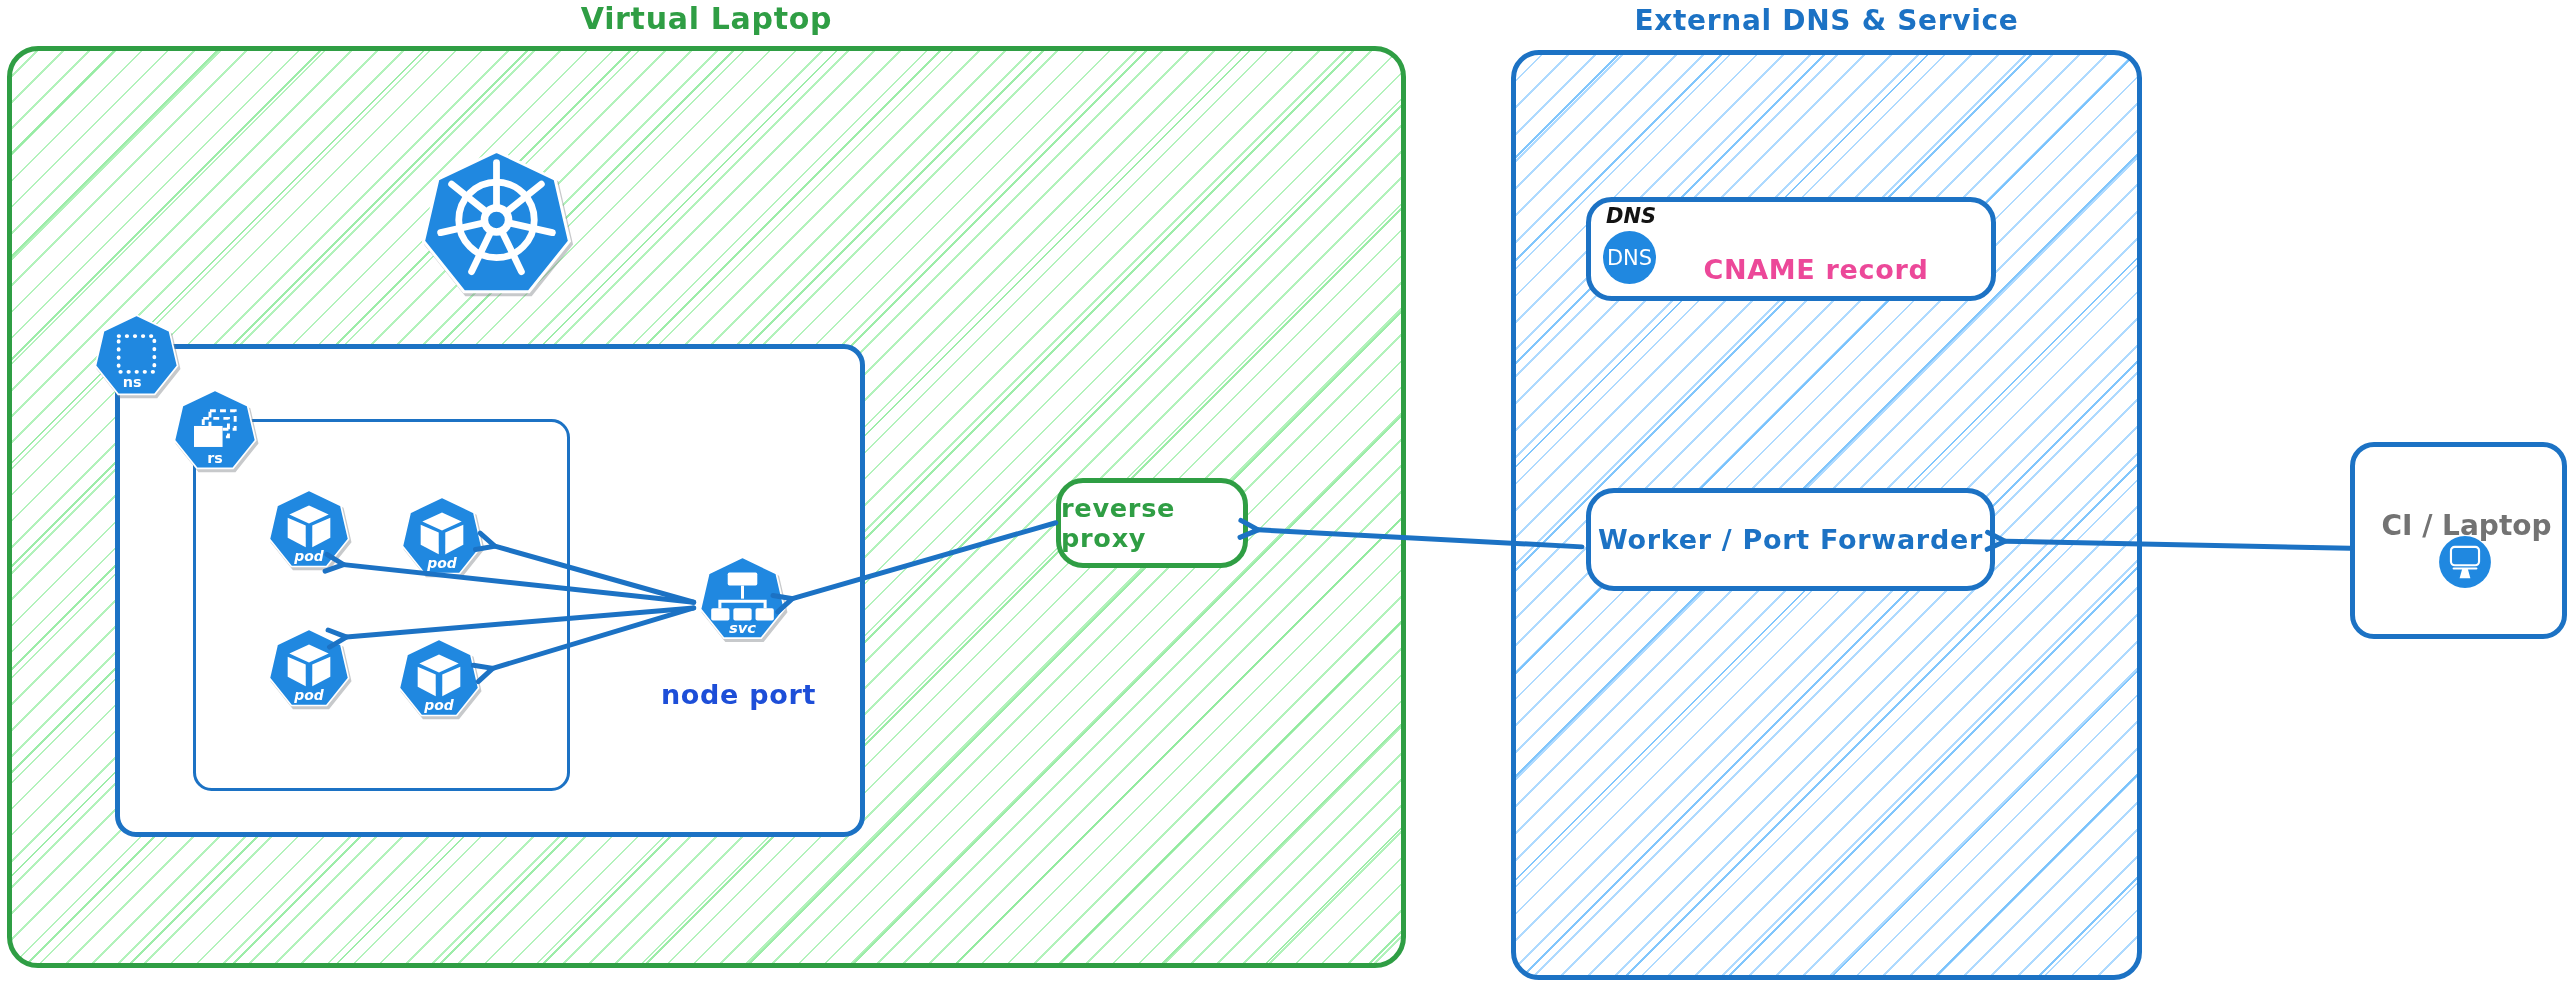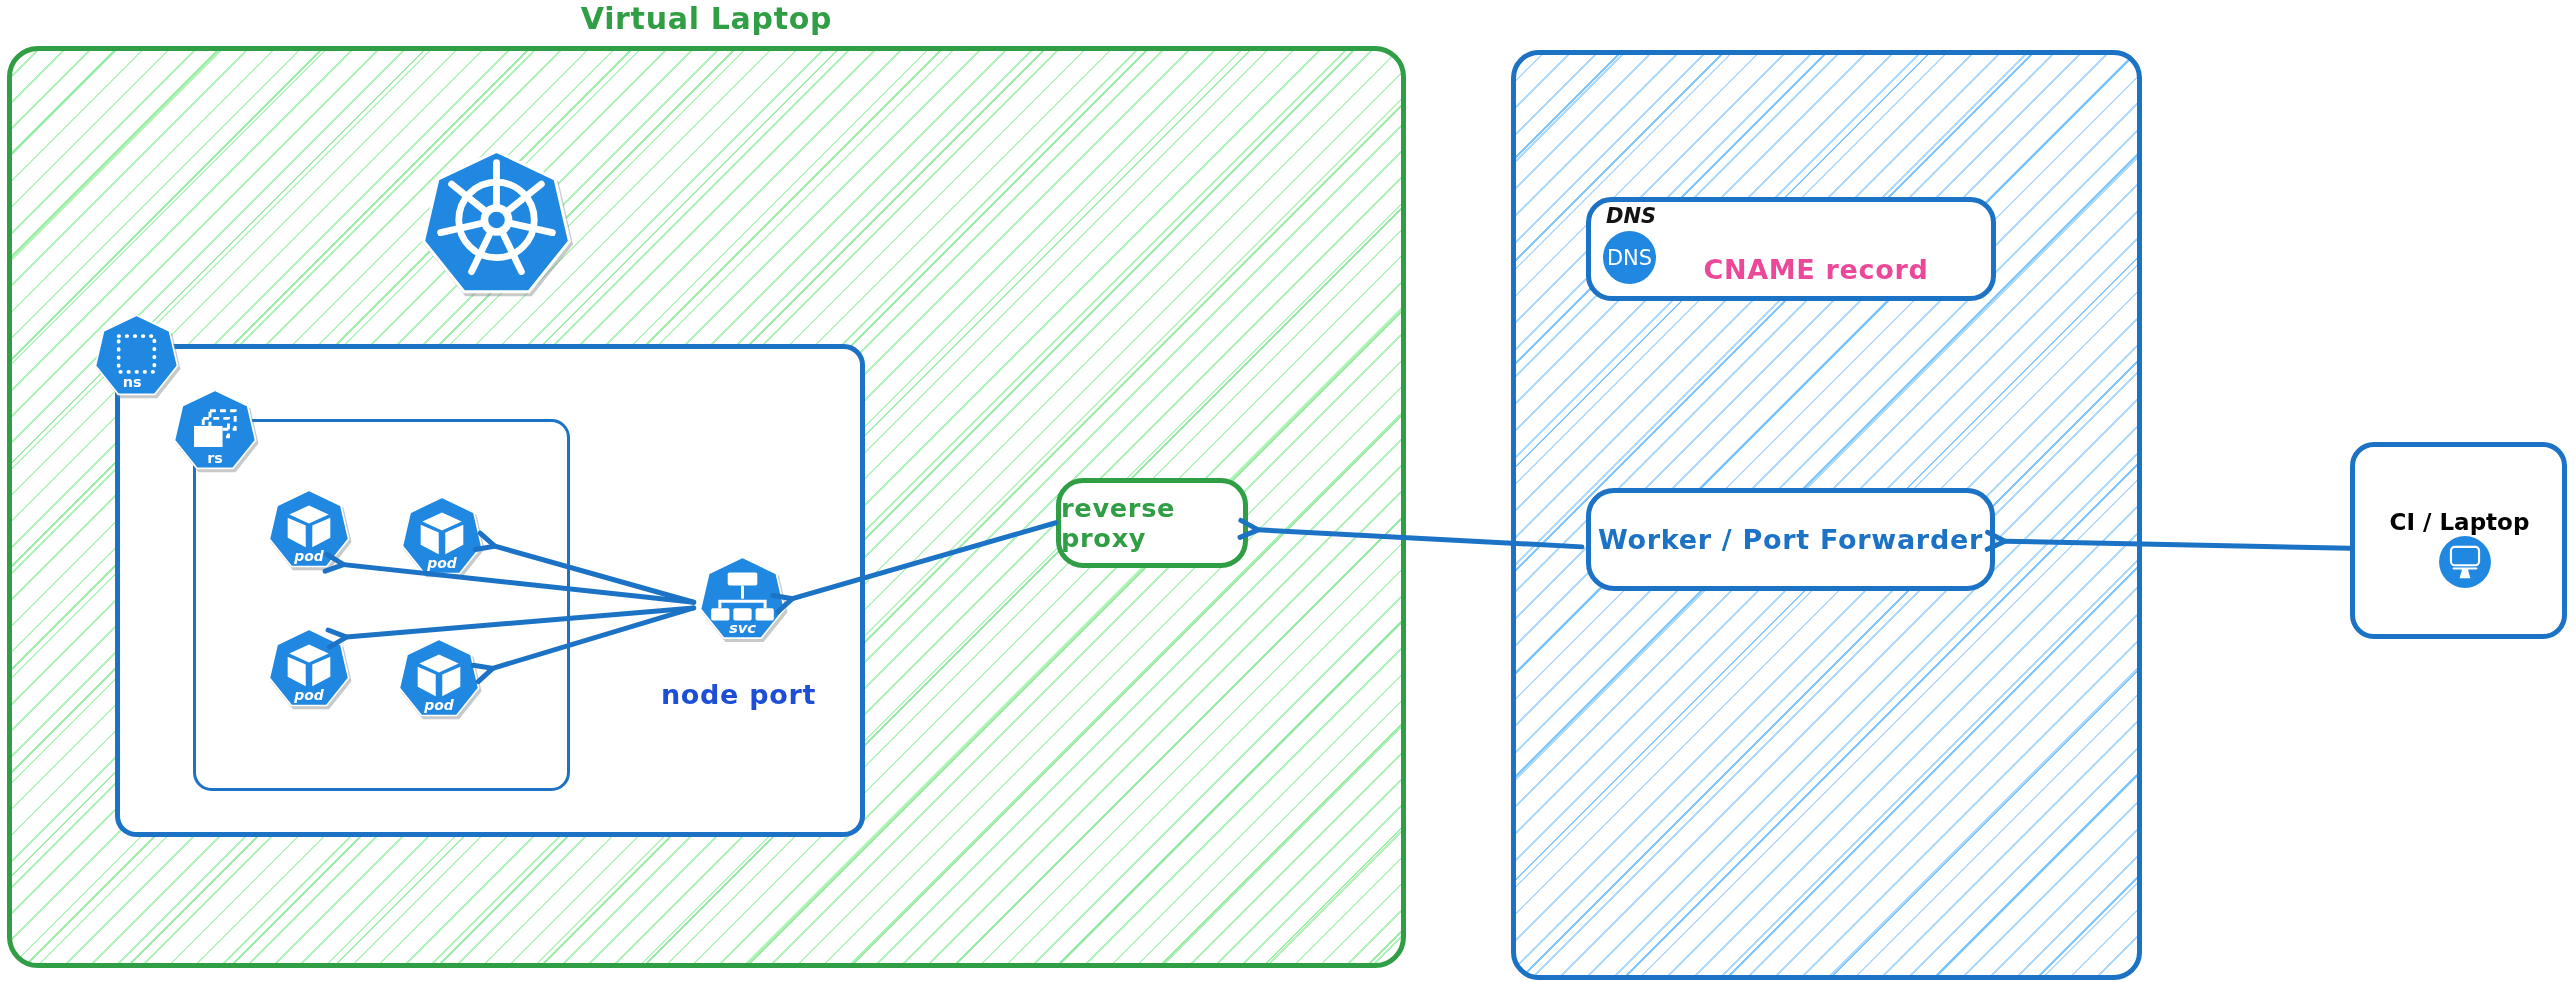--- a/index.html
+++ b/index.html
@@ -32,21 +32,21 @@
   .ns-box{left:115px;top:344px;width:750px;height:493px;border:5px solid #1c72c4;border-radius:21px;}
   .rs-box{left:193px;top:419px;width:377px;height:372px;border:3.6px solid #1c72c4;border-radius:18.5px;}
   .rp-box{left:1056px;top:478px;width:192px;height:90px;border:5px solid #2f9e44;border-radius:27px;
           display:flex;align-items:center;justify-content:center;}
   .rp-label{color:#2f9e44;font-size:25.6px;font-weight:bold;letter-spacing:0.7px;}
   .dns-box{left:1586px;top:197px;width:410px;height:104px;border:5px solid #1c72c4;border-radius:25.6px;}
   .worker-box{left:1586px;top:488px;width:409px;height:103px;border:5px solid #1c72c4;border-radius:28px;
           display:flex;align-items:center;justify-content:center;}
   .worker-label{color:#1c72c4;font-size:27px;font-weight:bold;letter-spacing:0.7px;}
   .ci-box{left:2350px;top:442px;width:217px;height:197px;border:5px solid #1c72c4;border-radius:24px;}
-  .ci-label{position:absolute;left:1px;top:62px;width:100%;text-align:center;color:#000000;font-size:23px;font-weight:bold;}
+  .ci-label{position:absolute;left:8px;top:62px;width:100%;text-align:center;color:#737373;font-size:28px;font-weight:bold;}
 
   .dns-tag{position:absolute;left:1606px;top:204px;color:#131313;font-size:21px;font-weight:bold;font-style:italic;}
   .dns-circle{position:absolute;left:1603px;top:231px;width:53px;height:53px;border-radius:50%;
               background:#2088e0;display:flex;align-items:center;justify-content:center;
               color:#ffffff;font-size:21px;}
   .cname-label{position:absolute;left:1688px;top:254px;width:256px;text-align:center;
                color:#ec4899;font-size:27px;font-weight:bold;letter-spacing:0.7px;}
 
   .node-port-caption{position:absolute;left:657px;top:679px;width:163px;text-align:center;
                color:#1d4ed8;font-size:27px;font-weight:bold;letter-spacing:0.7px;}
@@ -63,20 +63,21 @@
 </style>
 </head>
 <body>
 
 <div id="canvas">
 
   <div class="group-box vm-box"></div>
   <div class="group-title vm-title">Virtual Laptop</div>
 
   <div class="group-box ext-box"></div>
+  <div class="group-title ext-title">External DNS &amp; Service</div>
 
   <div class="white-box ns-box"></div>
   <div class="white-box rs-box"></div>
 
   <div class="white-box rp-box">
     <span class="rp-label">reverse proxy</span>
   </div>
 
   <div class="white-box dns-box"></div>
   <div class="dns-tag">DNS</div>

